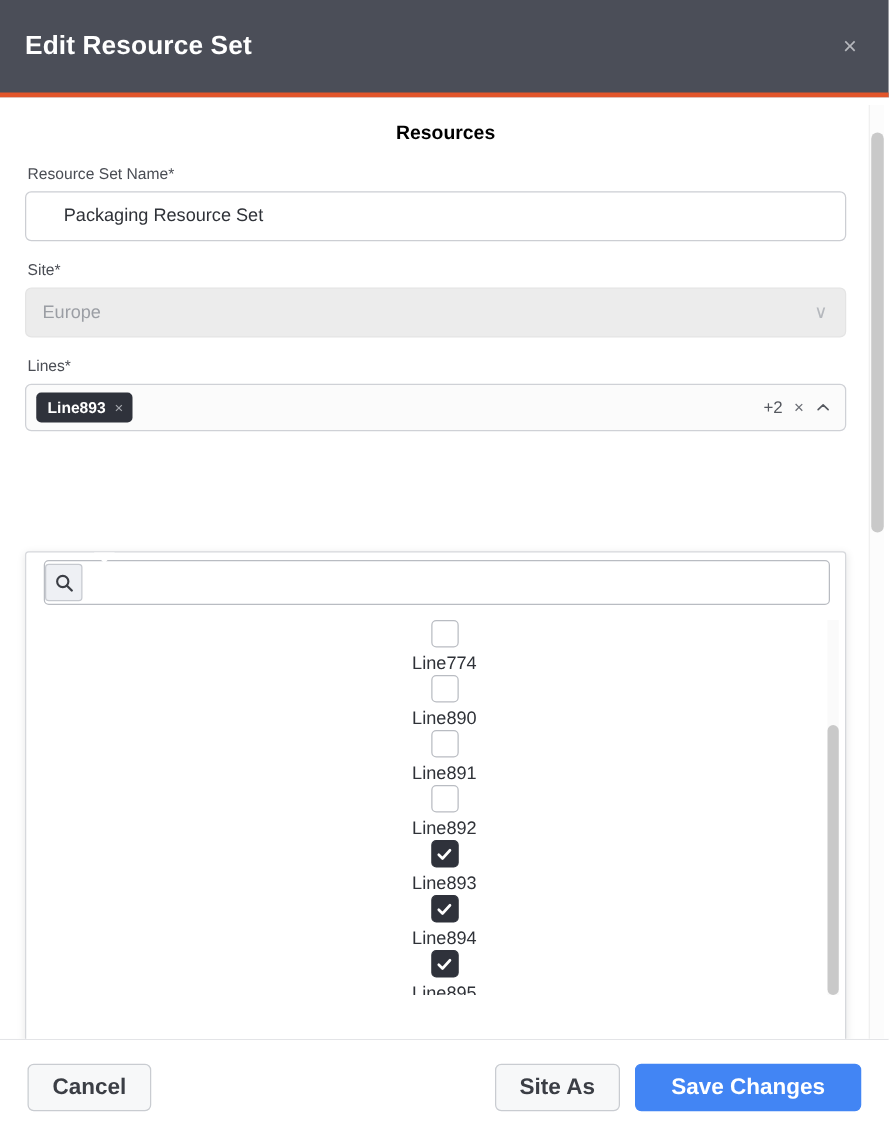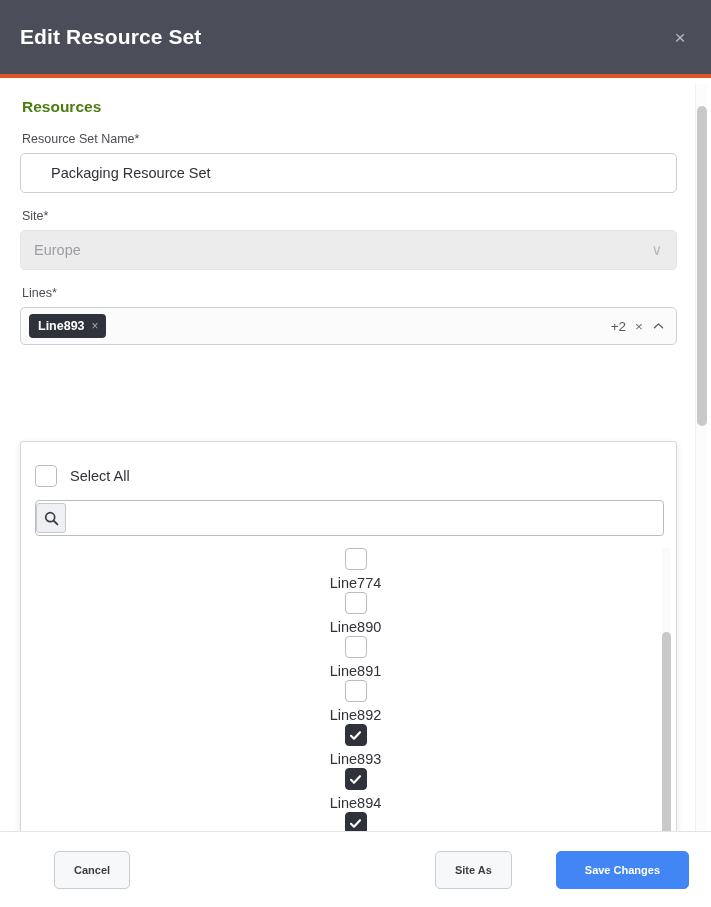--- a/index.html
+++ b/index.html
@@ -74,22 +74,23 @@
     top: 22px; left: 1px;
     width: 10px;
     height: 320px;
     background: #c9c9c9;
     border-radius: 5px;
   }
 
   .section-title {
     font-size: 15.5px;
     font-weight: bold;
-    color: #4d7c0f;
+    color: #000000;
     margin: 0 0 16px 2px;
+    text-align: center;
   }
 
   .field { margin-bottom: 16px; }
   .field-label {
     display: block;
     font-size: 12.5px;
     color: #4a4d54;
     margin: 0 0 7px 2px;
   }
 
@@ -300,30 +301,29 @@
     flex: 0 0 auto;
     height: 76px;
     border-top: 1px solid #e3e4e7;
     display: flex;
     align-items: center;
     padding: 0 22px;
     background: #fff;
   }
   .btn {
     font-family: "Liberation Sans", sans-serif;
-    font-size: 11px;
+    font-size: 18px;
     font-weight: bold;
     border-radius: 5px;
     height: 38px;
     padding: 0 19px;
     cursor: pointer;
     border: 1px solid #c9ccd1;
     background: #f7f8f9;
     color: #3b3e45;
-    margin-left: 32px;
   }
   .btn-primary {
     background: #4285f4;
     border-color: #4285f4;
     color: #ffffff;
     padding: 0 28px;
   }
   .footer-spacer { flex: 1; }
   .footer-right { display: flex; gap: 12px; }
 </style>
@@ -373,26 +373,20 @@
               <path d="M2.5 8.2 L6.5 4.4 L10.5 8.2" fill="none" stroke="#55585f" stroke-width="1.3" stroke-linecap="round" stroke-linejoin="round"></path>
             </svg>
           </span>
         </span>
       </div>
     </div>
 
     <div class="dropdown">
       <div class="dropdown-notch"></div>
 
-      <div class="dd-selectall">
-        <span class="cbox">
-          
-        </span>
-        <span class="dd-label">Select All</span>
-      </div>
 
       <div class="dd-searchrow">
         <div class="dd-search-wrap">
           <span class="dd-search-btn">
             <svg width="17" height="17" viewBox="0 0 17 17" aria-hidden="true">
               <circle cx="7.2" cy="7.2" r="4.5" fill="none" stroke="#3b3e45" stroke-width="1.7"></circle>
               <path d="M10.6 10.6 L14.4 14.4" stroke="#3b3e45" stroke-width="1.9" stroke-linecap="round"></path>
             </svg>
           </span>
         </div>

